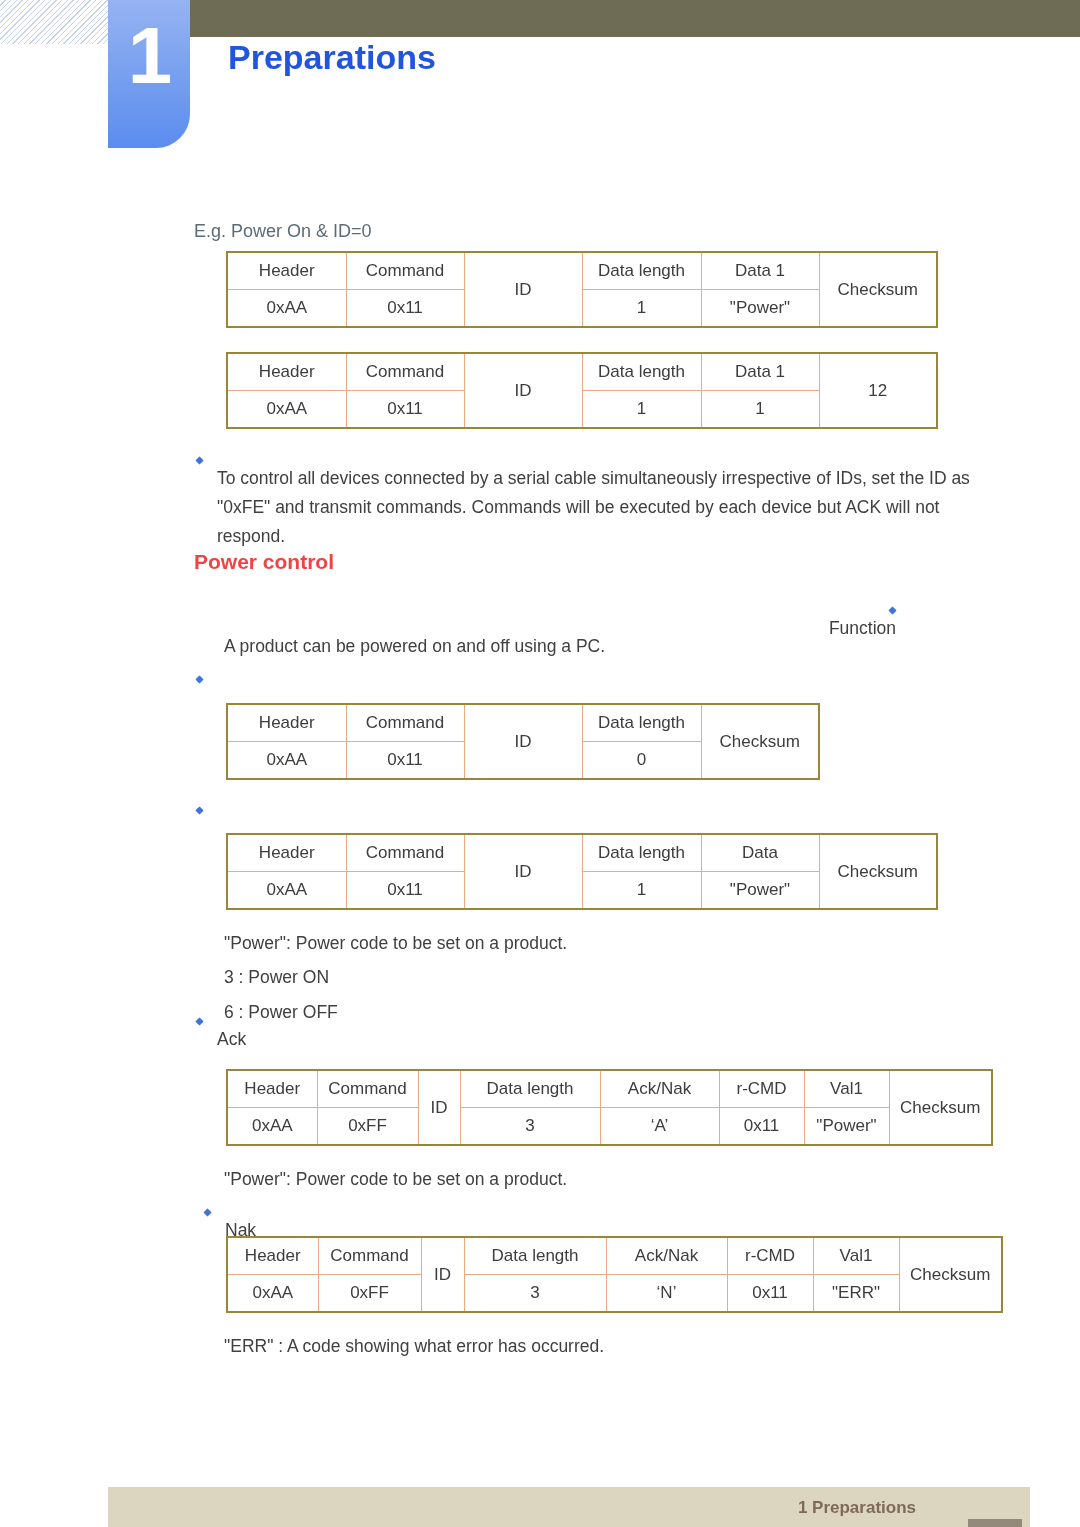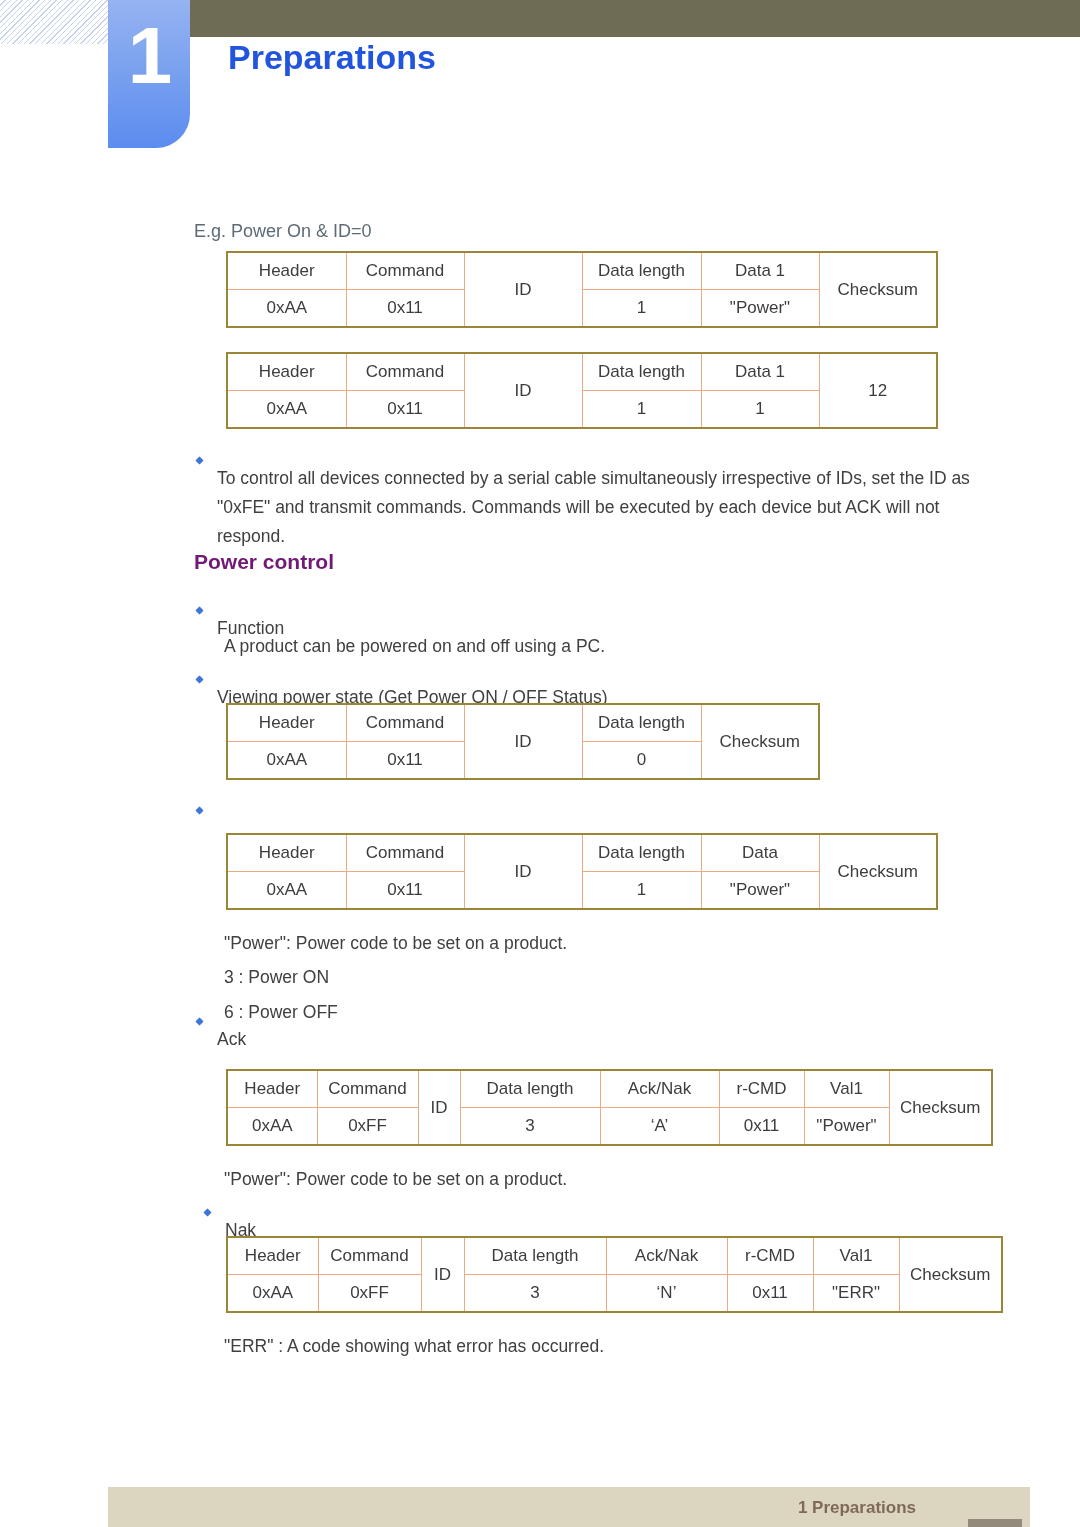--- a/index.html
+++ b/index.html
@@ -113,21 +113,21 @@
     position: absolute;
     font-size: 17.5px;
     color: #404040;
     line-height: 29px;
   }
 
   .section-heading {
     position: absolute;
     font-size: 21px;
     font-weight: bold;
-    color: #701a75;
+    color: #ef4444;
   }
 
   
   .proto-table {
     position: absolute;
     border-collapse: collapse;
     table-layout: fixed;
     background: #ffffff;
     border: 2px solid #9b8637;
   }
@@ -255,30 +255,29 @@
   </tbody>
     </table>
 
   <div class="bullet-row" style="left:196px; top:243px; width:800px;">
     <span class="bullet-dot"></span>
     <span class="bullet-text">To control all devices connected by a serial cable simultaneously irrespective of IDs, set the ID as "0xFE" and transmit commands. Commands will be executed by each device but ACK will not respond.</span>
   </div>
 
   <div class="section-heading" style="left:194px; top:345px;">Power control</div>
 
-  <div class="bullet-row" style="left:196px; top:393px; width:700px;">
+  <div class="bullet-row" style="left:196px; top:393px; width:700px;align-items:flex-end;">
     <span class="bullet-dot"></span>
     <span class="bullet-text">Function</span>
   </div>
 
   <div class="plain-text" style="left:224px; top:427px;">A product can be powered on and off using a PC.</div>
 
   <div class="bullet-row" style="left:196px; top:462px; width:700px;">
     <span class="bullet-dot"></span>
-    <span class="bullet-text">Viewing power state (Get Power ON / OFF Status)</span>
   </div>
 
   <table class="proto-table" style="left:226px; top:498px; width:592px;">
     <colgroup>
       <col style="width:119px">
         <col style="width:118px">
         <col style="width:118px">
       <col style="width:119px">
         <col style="width:118px">
     </colgroup>

